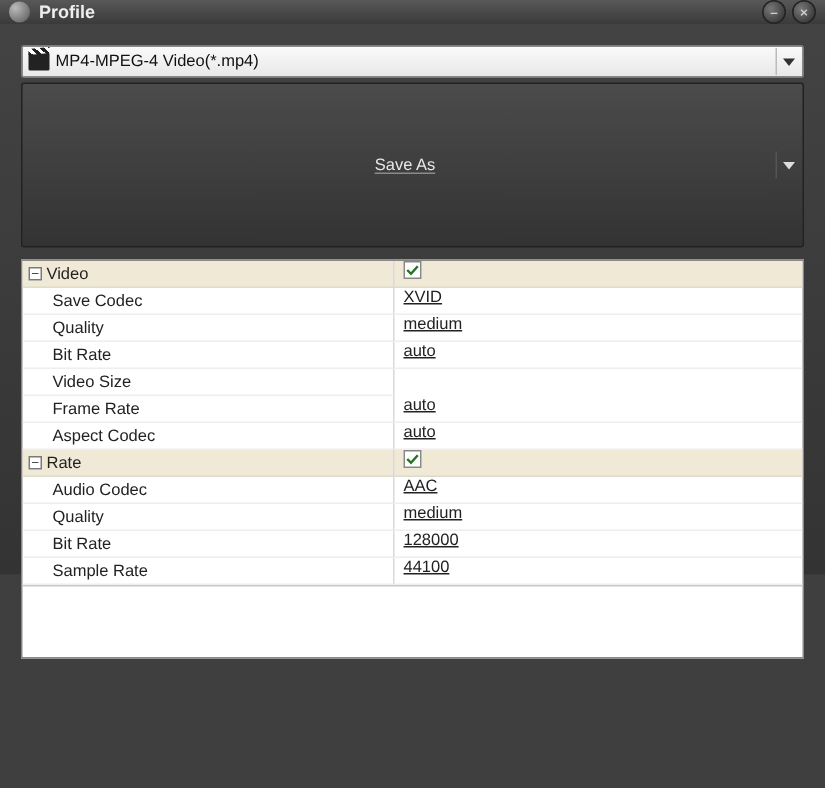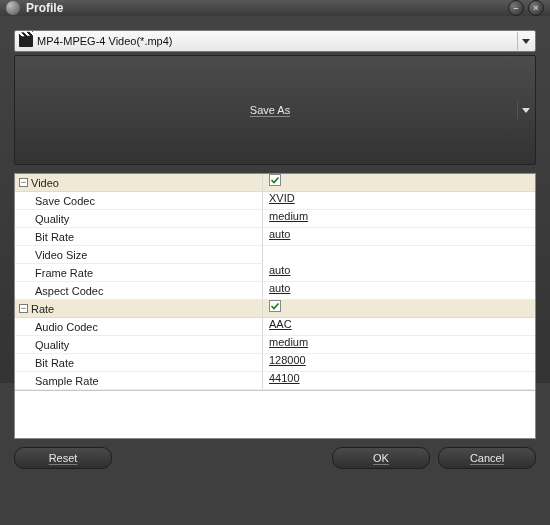--- a/index.html
+++ b/index.html
@@ -277,25 +277,13 @@
             </div>
             <div class="cell-val">
               <span>44100</span>
             </div>
           </div>
         </div>
       <div class="desc"></div>
     </div>
   </div>
 
-  <div class="footer">
-    <div class="btn">
-        <span>Reset</span>
-      </div>
-    <div class="spacer"></div>
-    <div class="btn">
-        <span>OK</span>
-      </div>
-    <div class="btn">
-        <span>Cancel</span>
-      </div>
-  </div>
 </div>
 
 </body></html>

